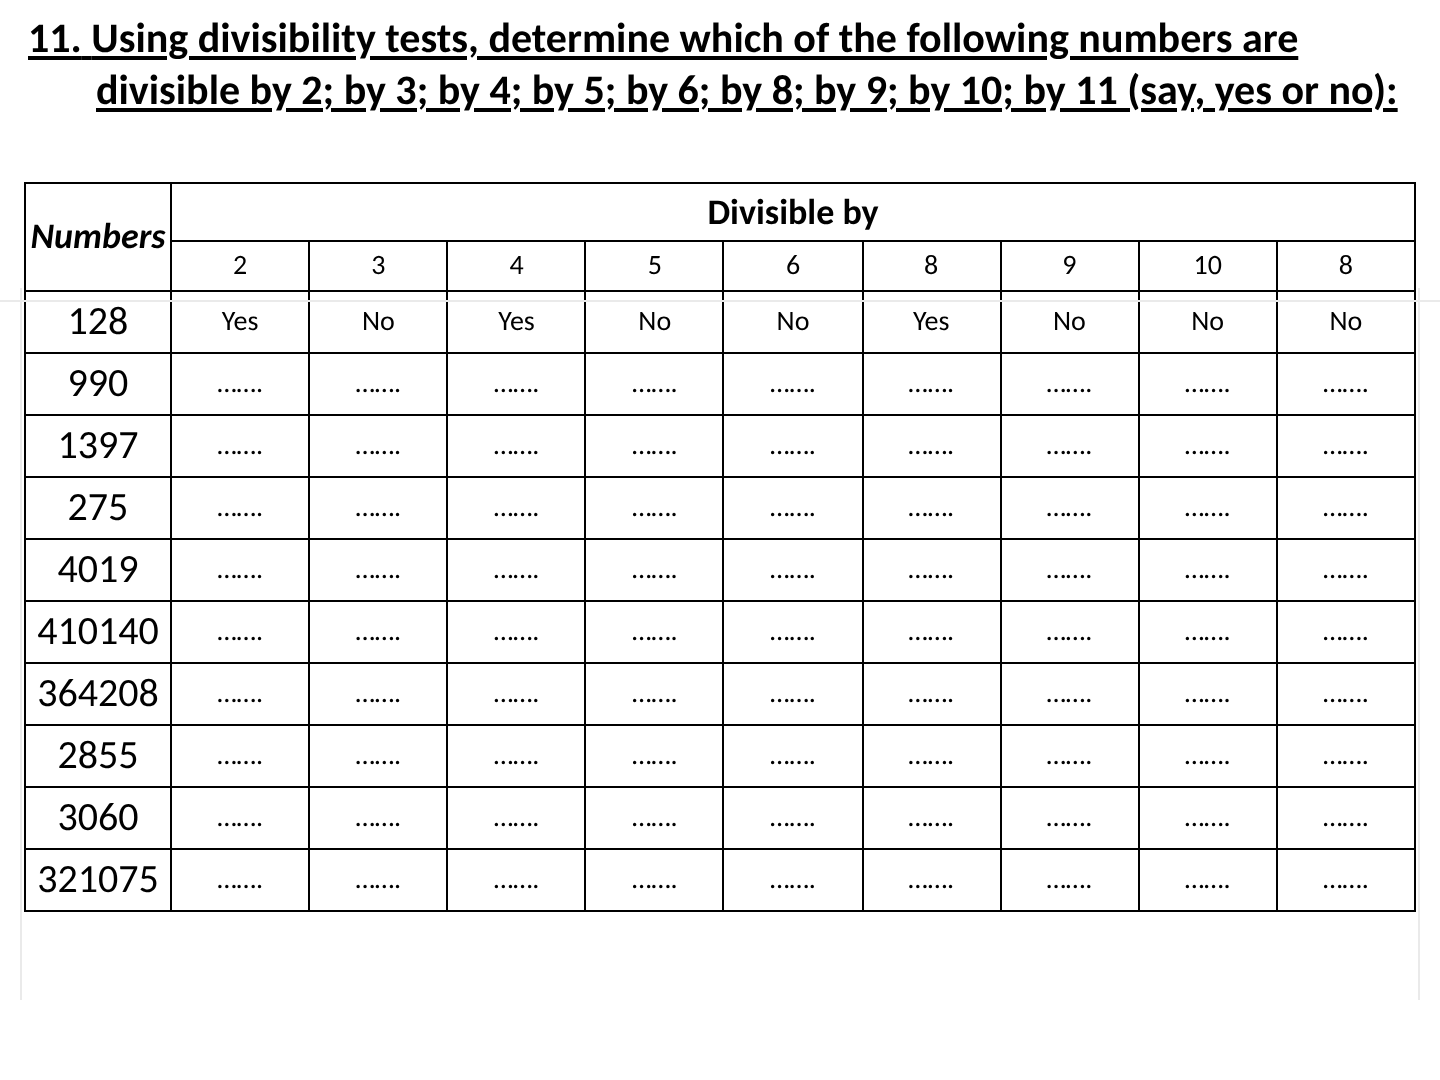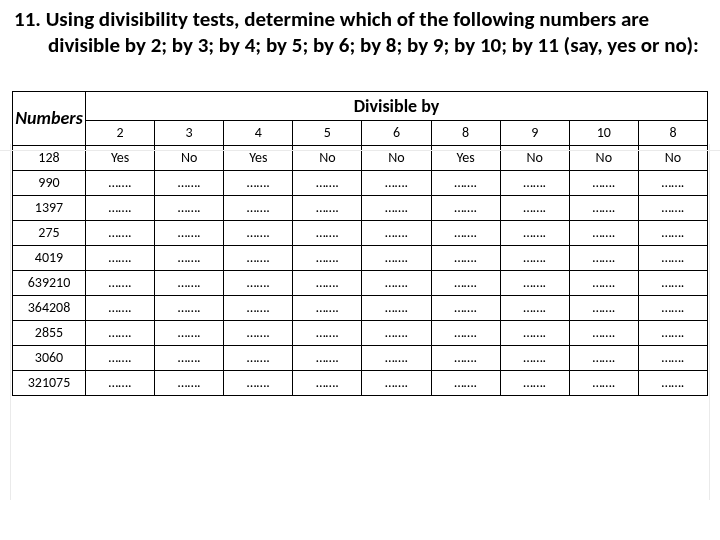--- a/index.html
+++ b/index.html
@@ -18,20 +18,21 @@
     position: relative;
     box-sizing: border-box;
   }
   .question {
     padding: 6px 14px 4px 12px;
     font-weight: 700;
     font-size: 21px;
     line-height: 1.25;
     text-indent: -34px;
     padding-left: 48px;
+    text-decoration: underline;
   }
   .table-wrap {
     margin: 28px 12px 0 12px;
   }
   table {
     border-collapse: collapse;
     width: 100%;
     table-layout: fixed;
   }
   th, td {
@@ -46,21 +47,21 @@
     font-weight: 700;
     font-size: 18px;
     font-style: italic;
   }
   th.divby {
     font-weight: 700;
     font-size: 18px;
   }
   td.num {
     font-weight: 400;
-    font-size: 14px;
+    font-size: 20px;
     margin-left: 32px;
   }
   td.cell {
     font-weight: 400;
     font-size: 14px;
   }
   
   .faint-v {
     position: absolute;
     top: 144px;
@@ -176,21 +177,21 @@
             <td class="cell">…….</td>
             <td class="cell">…….</td>
             <td class="cell">…….</td>
             <td class="cell">…….</td>
             <td class="cell">…….</td>
             <td class="cell">…….</td>
             <td class="cell">…….</td>
             <td class="cell">…….</td>
           </tr>
           <tr>
-            <td class="num">639210</td>
+            <td class="num">410140</td>
             <td class="cell">…….</td>
             <td class="cell">…….</td>
             <td class="cell">…….</td>
             <td class="cell">…….</td>
             <td class="cell">…….</td>
             <td class="cell">…….</td>
             <td class="cell">…….</td>
             <td class="cell">…….</td>
             <td class="cell">…….</td>
           </tr>

